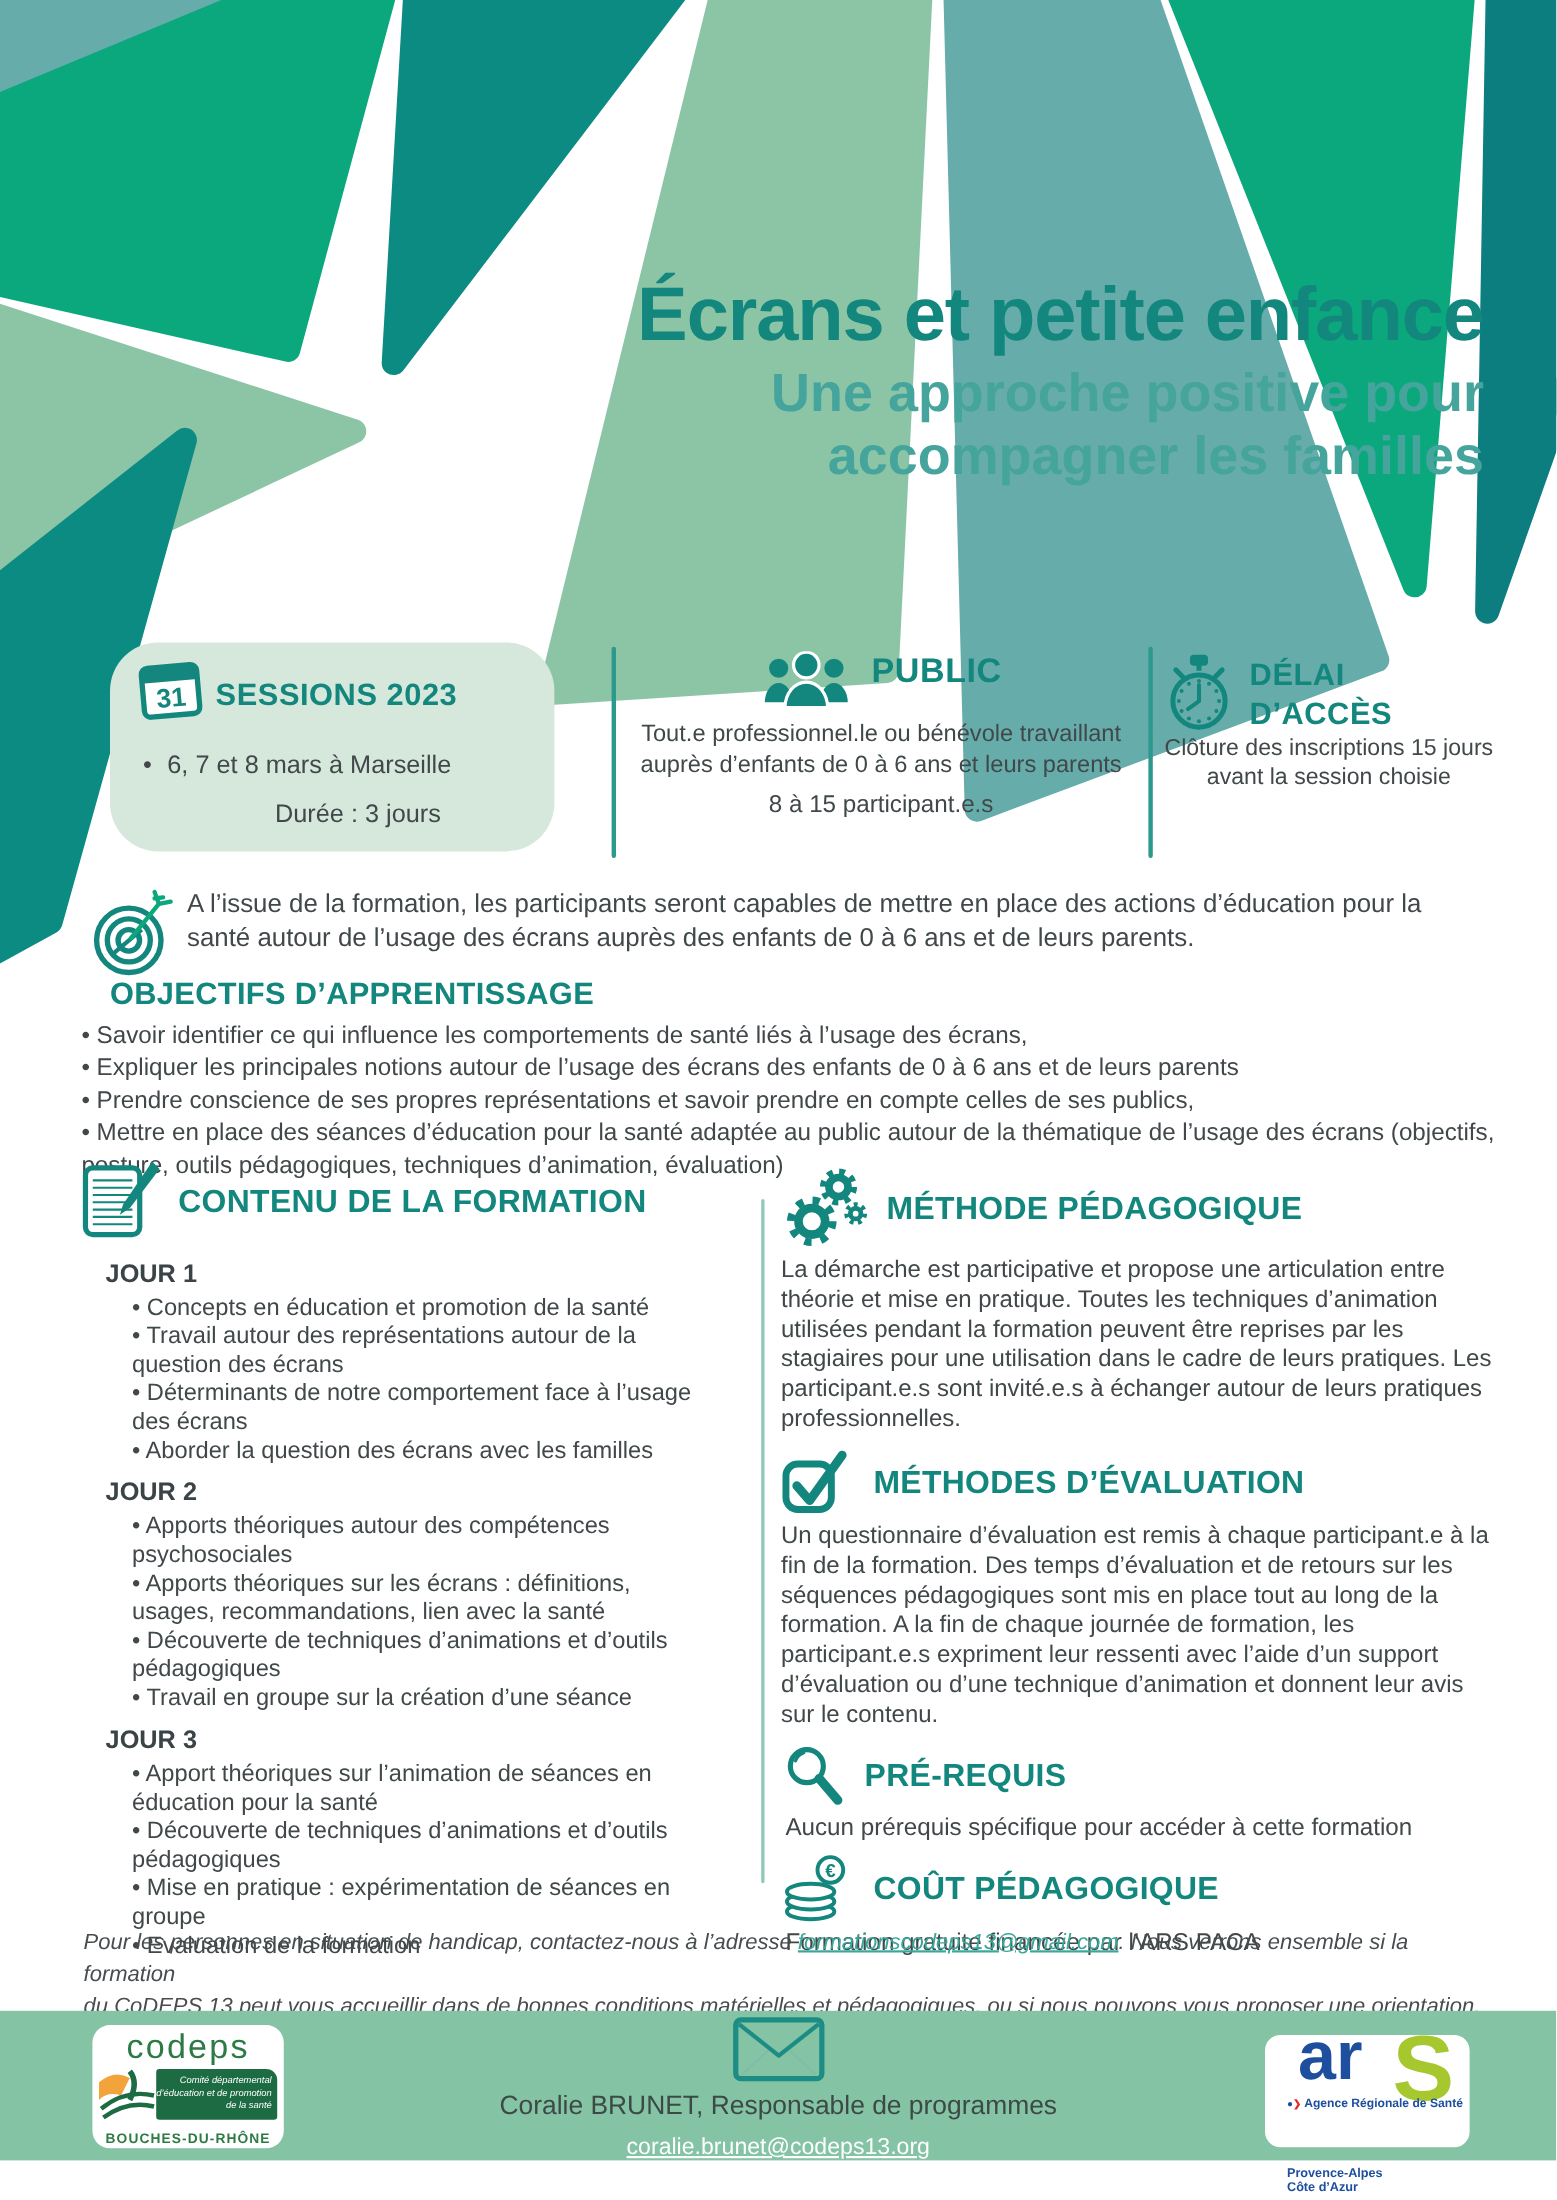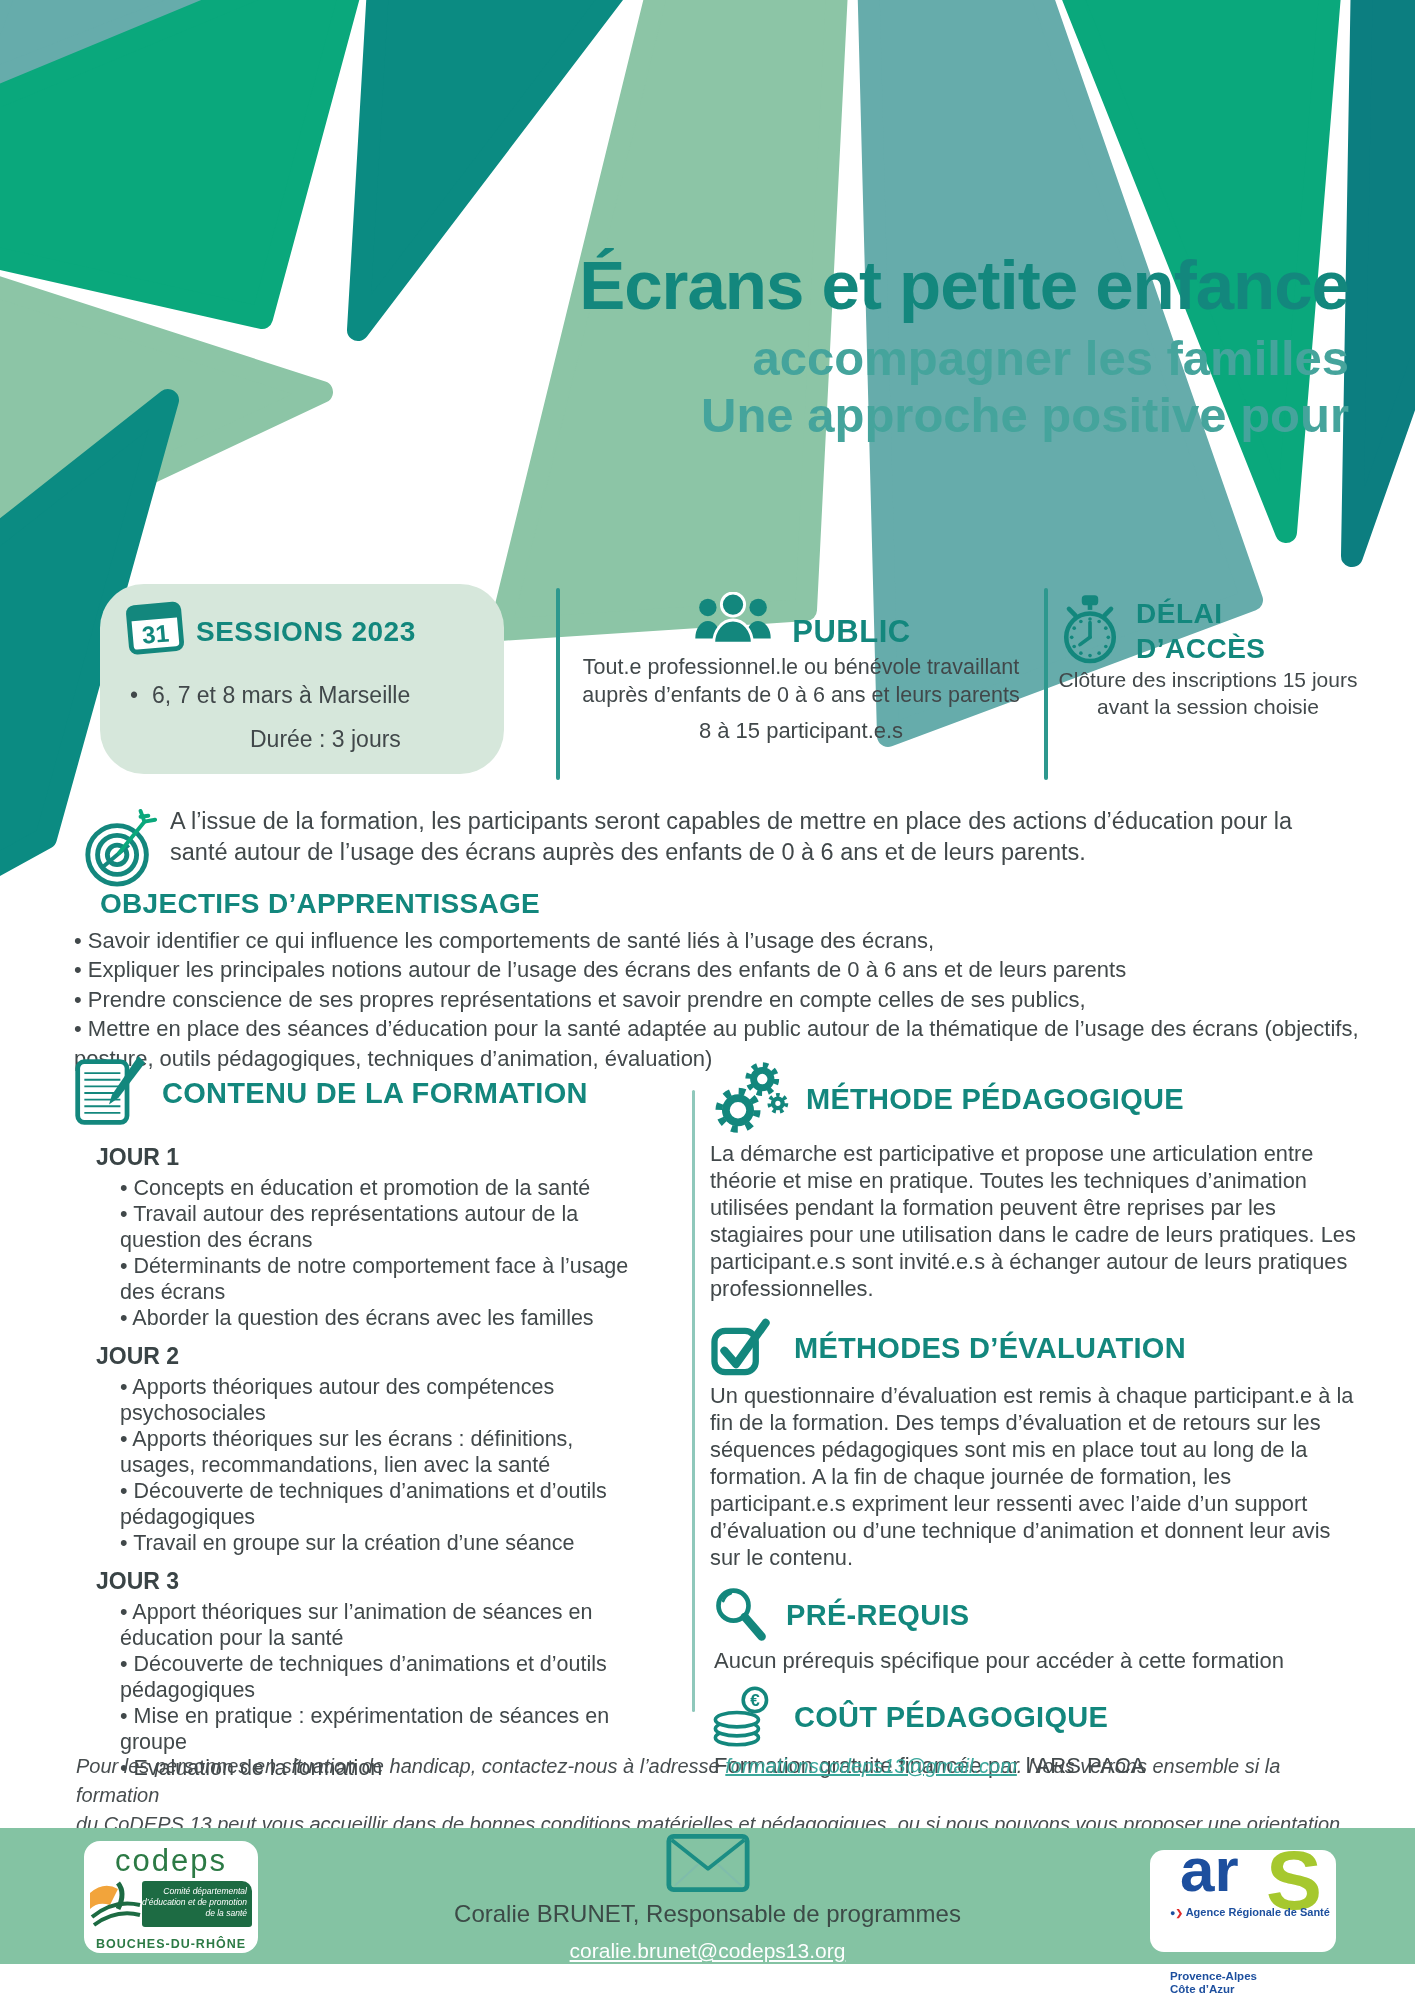--- a/index.html
+++ b/index.html
@@ -41,21 +41,21 @@
   .sessions-heading{position:absolute;left:96px;top:32px;font-size:28px;font-weight:bold;color:var(--teal);letter-spacing:.5px;}
   .sessions-bullet{position:absolute;left:30px;top:98px;font-size:23px;color:var(--body);}
   .sessions-bullet::before{content:"•";margin-right:14px;}
   .sessions-duration{position:absolute;left:150px;top:142px;font-size:23px;color:var(--body);}
 
   .vdivider{position:absolute;width:4px;border-radius:2px;background:var(--divider);}
   .vd1{left:556px;top:588px;height:192px;}
   .vd2{left:1044px;top:588px;height:192px;}
 
   .public-col{position:absolute;left:570px;top:592px;width:462px;text-align:center;}
-  .public-head{display:flex;align-items:flex-end;justify-content:center;gap:17px;}
+  .public-head{display:flex;align-items:flex-start;justify-content:center;gap:17px;}
   .public-head .h{font-size:31px;font-weight:bold;color:var(--teal);letter-spacing:.5px;}
   .public-text1{font-size:21.5px;line-height:1.28;margin-top:4px;}
   .public-text2{font-size:22px;margin-top:9px;}
 
   .delai-col{position:absolute;left:1058px;top:594px;width:300px;}
   .delai-head{display:flex;align-items:flex-start;gap:14px;}
   .delai-head .h{font-size:28px;font-weight:bold;color:var(--teal);line-height:1.25;letter-spacing:.5px;padding-top:2px;}
   .delai-text{font-size:21px;line-height:1.3;text-align:center;margin-top:0;margin-left:-8px;width:316px;}
 
   
@@ -119,22 +119,22 @@
       <polygon points="1062,-30 1332,-30 1286,532" fill="#0aa87c" stroke="#0aa87c"></polygon>
       <polygon points="1362,-30 1445,-30 1445,292 1352,556" fill="#0c7e80" stroke="#0c7e80"></polygon>
       <polygon points="-30,278 322,392 -30,558" fill="#8cc5a6" stroke="#8cc5a6"></polygon>
       <polygon points="168,400 -30,556 -30,880 46,838" fill="#0b8b82" stroke="#0b8b82"></polygon>
     </g>
   </svg>
 
   <div class="title-block">
     <div class="main-title">Écrans et petite enfance</div>
     <div class="subtitle">
+      <span>Une approche positive pour</span>
       <span>accompagner les familles</span>
-      <span>Une approche positive pour</span>
     </div>
   </div>
 
   <div class="sessions-card">
     <svg class="cal-icon" viewBox="0 0 66 66" style="transform:rotate(-5deg)">
       <rect x="6" y="10" width="52" height="46" rx="6" fill="#ffffff" stroke="#13877d" stroke-width="5"></rect>
       <path d="M6 24 h52 v-8 a6 6 0 0 0 -6 -6 h-40 a6 6 0 0 0 -6 6 z" fill="#13877d"></path>
       <text x="32" y="48" font-size="25" font-weight="bold" fill="#13877d" text-anchor="middle">31</text>
     </svg>
     <div class="sessions-heading">SESSIONS 2023</div>

